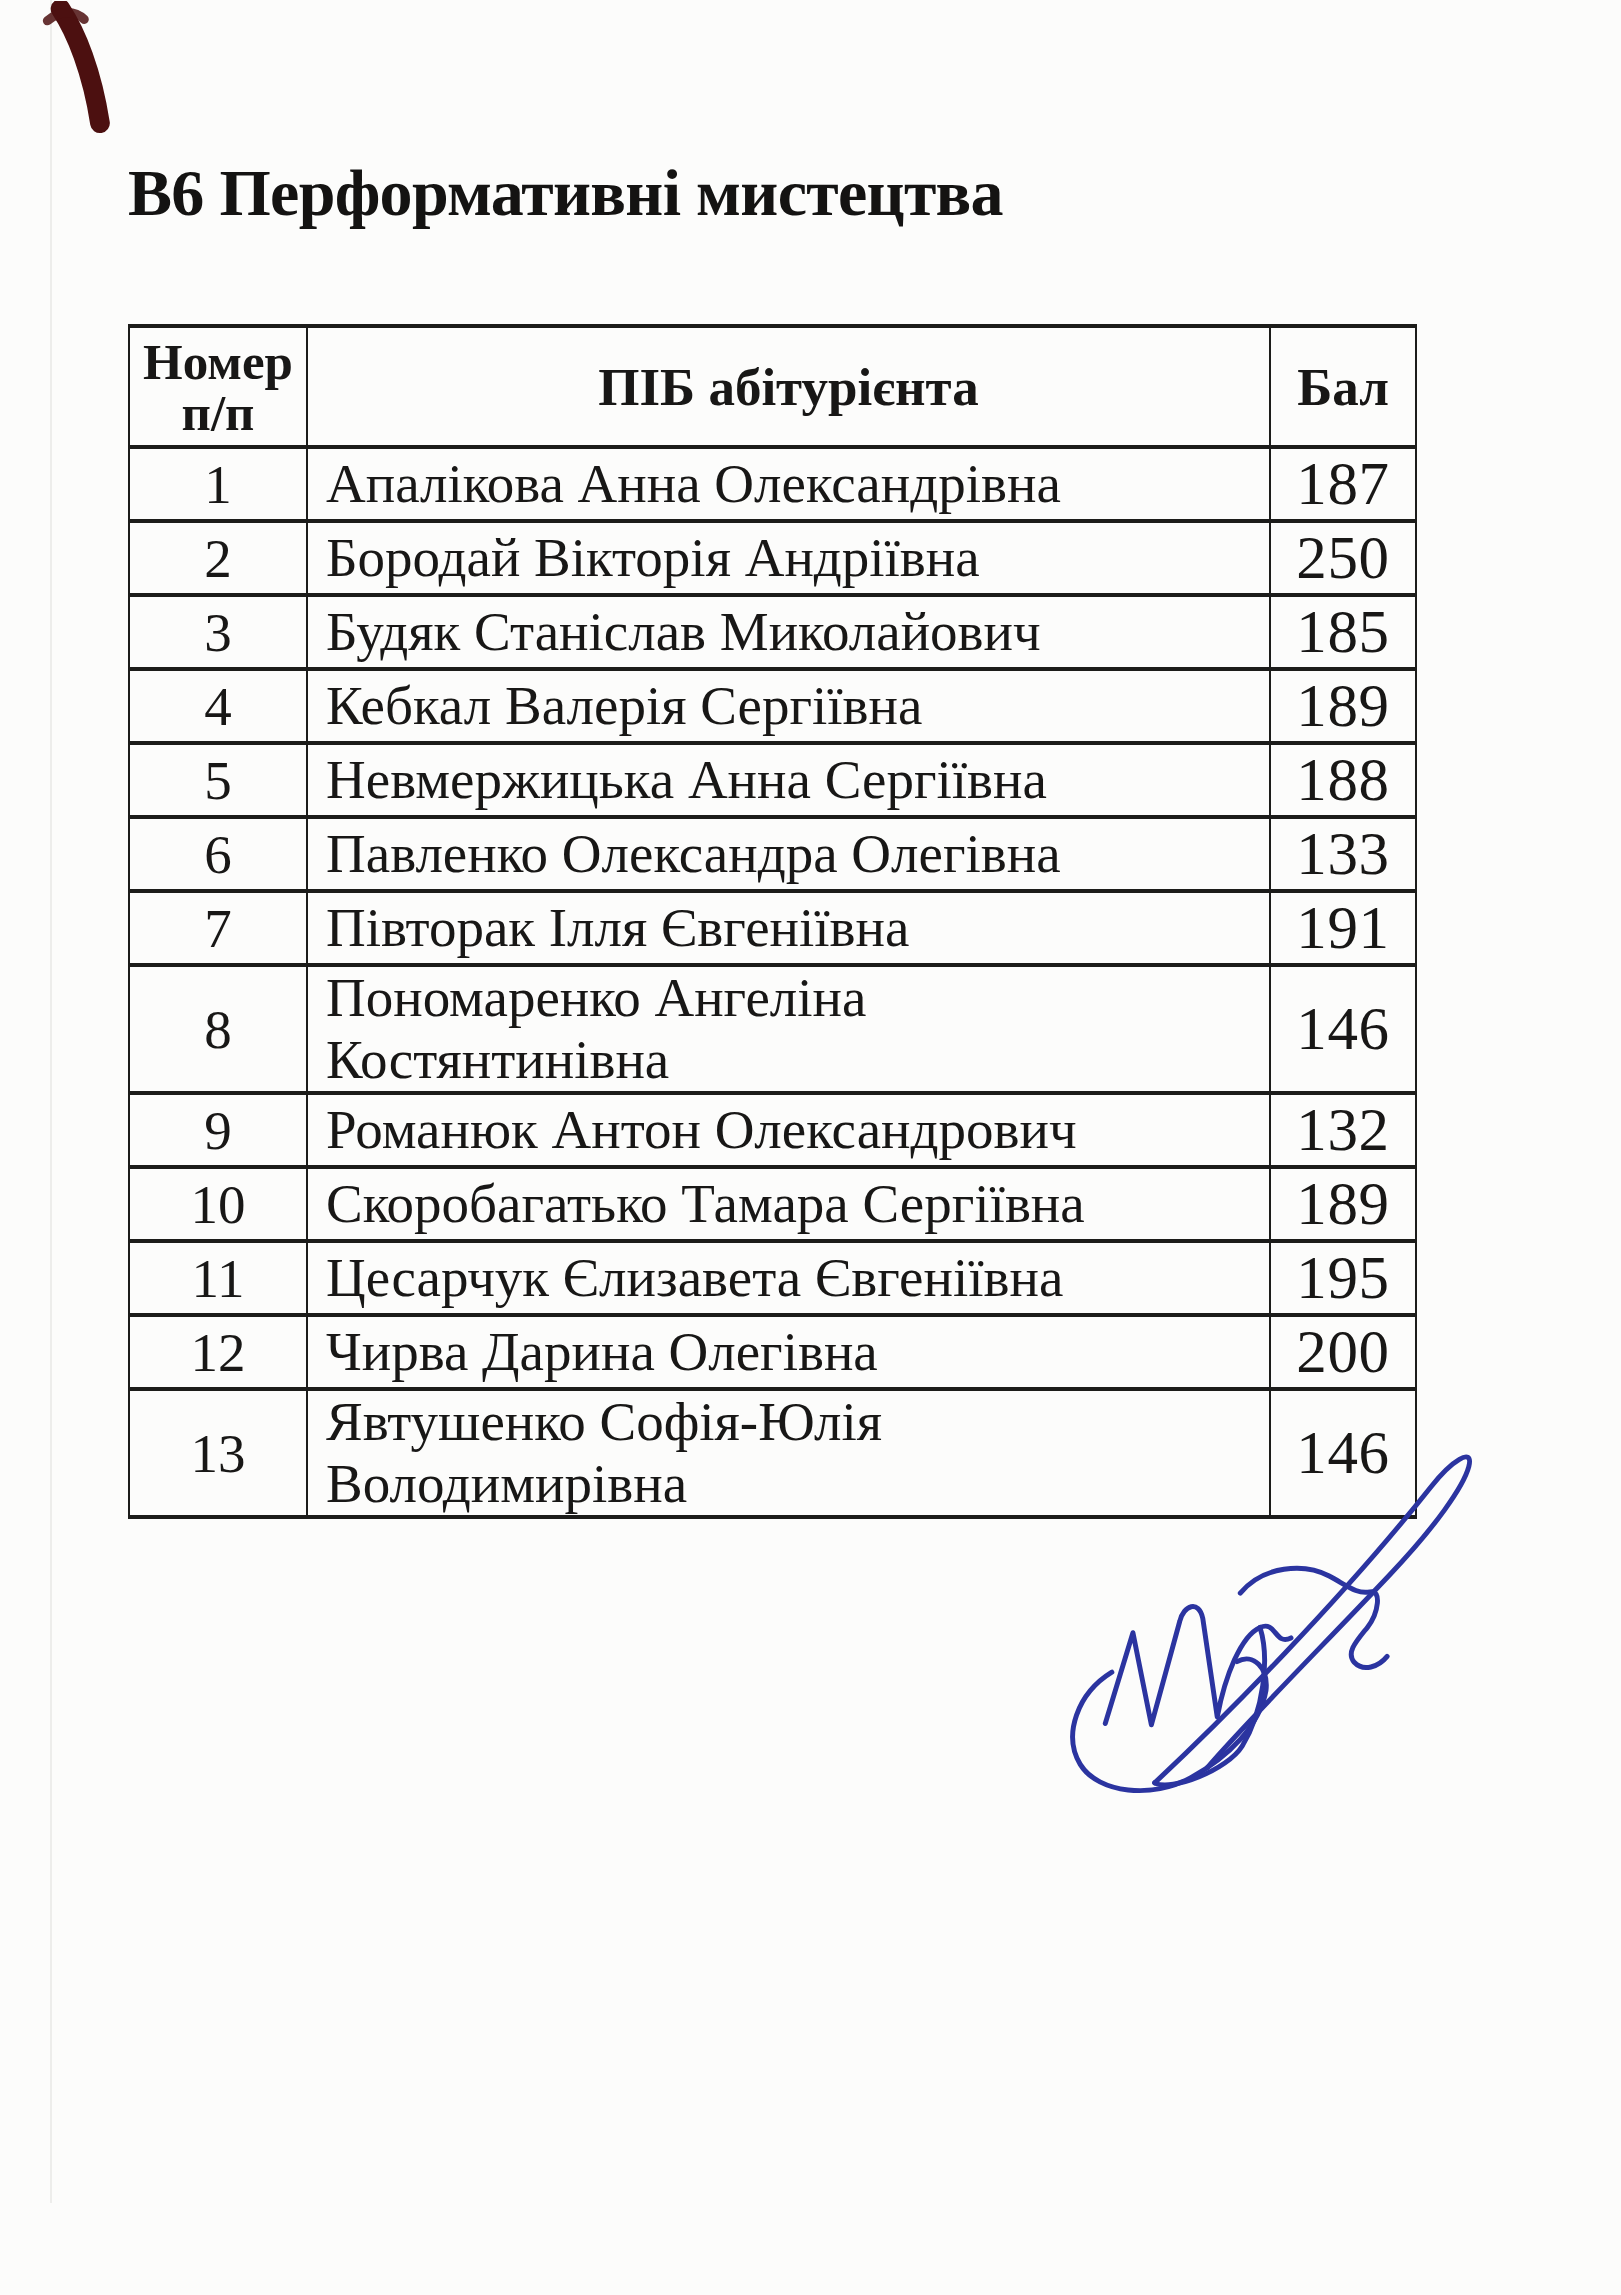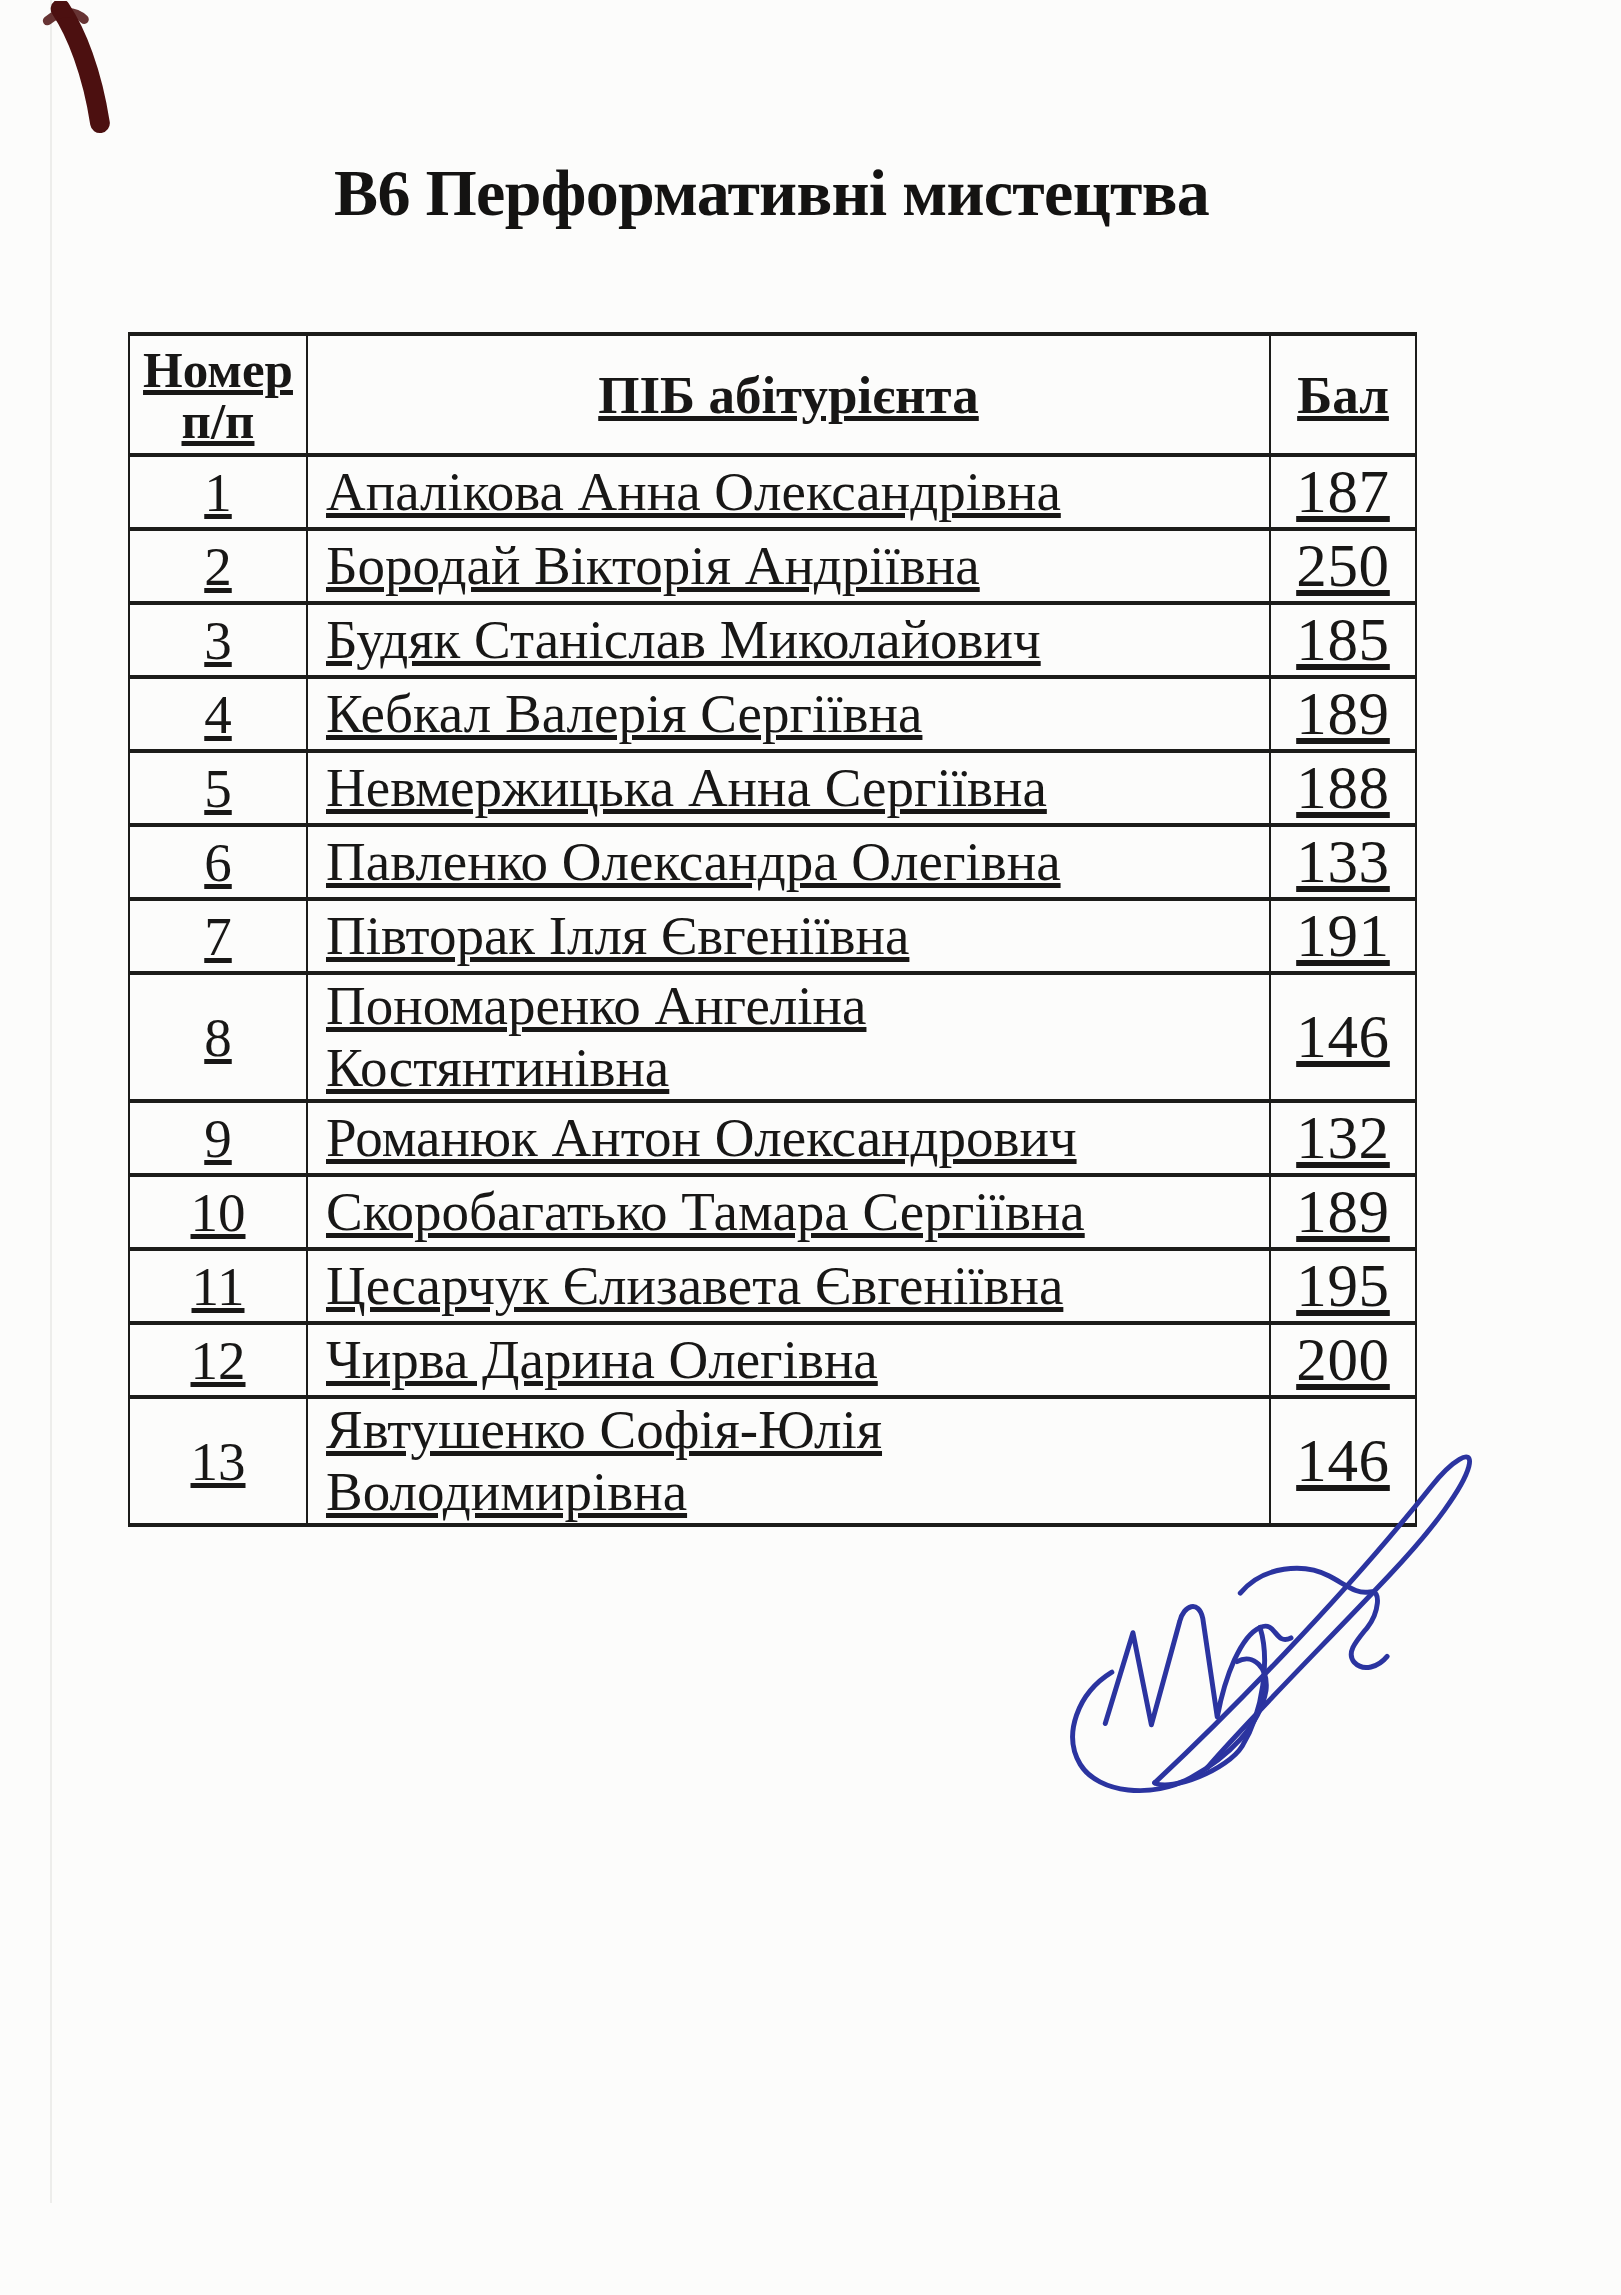--- a/index.html
+++ b/index.html
@@ -24,35 +24,34 @@
     position: absolute; left: 50px; top: 0;
     width: 2px; height: 96%;
     background: rgba(150,150,145,0.14);
   }
 
   
   .corner-mark { position: absolute; left: 38px; top: 1.3px; }
 
   .title-block {
     position: absolute; left: 128px; top: 153px; width: 1287px;
-    text-align: center;
+    text-align: left;
     font-weight: bold;
     font-size: 66px;
     line-height: 79px;
     letter-spacing: -0.7px;
     color: #141312;
   }
 
   table.score-table {
-    position: absolute; left: 128px; top: 332px;
+    position: absolute; left: 128px; top: 324px;
     width: 1287px;
     border-collapse: collapse;
     table-layout: fixed;
     background: transparent;
-    text-decoration: underline;
   }
   .score-table col.c-num  { width: 178px; }
   .score-table col.c-name { width: 963px; }
   .score-table col.c-score{ width: 146px; }
 
   .score-table td, .score-table th {
     border-left: 2px solid var(--border-ink);
     border-right: 2px solid var(--border-ink);
     border-top: 4px solid var(--border-ink);
     border-bottom: 4px solid var(--border-ink);

